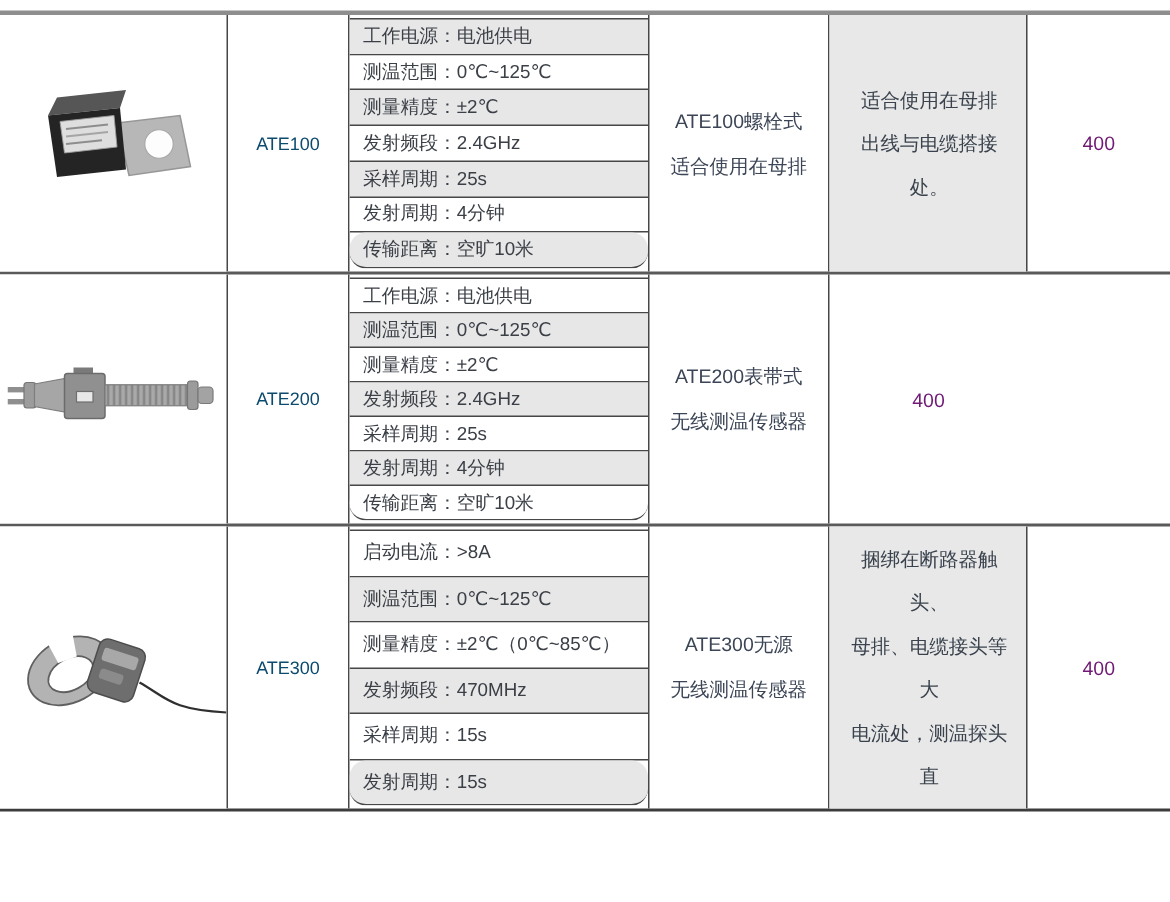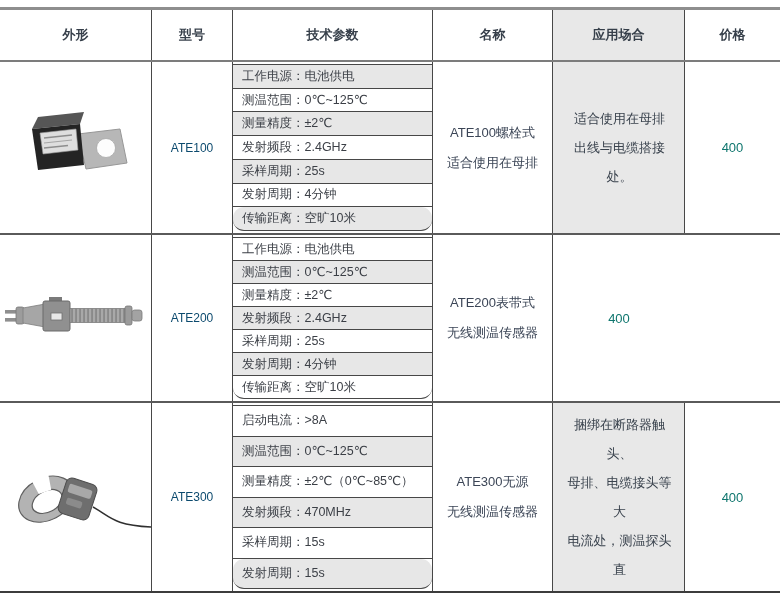--- a/index.html
+++ b/index.html
@@ -38,21 +38,21 @@
   .cell-model{font-size:12px;color:#0c4a6e;}
   .cell-name{
     font-size:13px;line-height:30px;text-align:center;
     white-space:pre-line;color:#3b4556;
   }
   .cell-app{
     font-size:13px;line-height:29px;text-align:center;
     white-space:pre-line;justify-content:flex-start;
     padding:0 10px 0 12px;color:#39424d;
   }
-  .cell-price{font-size:13px;color:#0f766e;}
+  .cell-price{font-size:13px;color:#701a75;}
   .cell-params{
     flex-direction:column;align-items:stretch;justify-content:stretch;
     padding:2px 0;
   }
   .param{
     flex:1;display:flex;align-items:center;
     padding-left:9px;font-size:12.5px;color:#3b3f46;
     border-bottom:1.4px solid #474747;
   }
   .param:first-child{border-top:1.4px solid #474747;}
@@ -60,28 +60,20 @@
   .param.g{background:#e7e7e7;}
   .param.w{background:#ffffff;}
   .cell-shape{background:#ffffff;}
   .shape-wrap{display:flex;align-items:center;justify-content:center;width:100%;height:100%;}
 </style>
 </head>
 <body>
 
 <div class="table">
 
-  <div class="tr head">
-    <div class="td th">外形</div>
-    <div class="td th">型号</div>
-    <div class="td th">技术参数</div>
-    <div class="td th">名称</div>
-    <div class="td th appbg">应用场合</div>
-    <div class="td th">价格</div>
-  </div>
 
   <div class="tr r1">
     <div class="td cell-shape">
       <div class="shape-wrap">
         <svg width="124" height="95" viewBox="0 0 124 95" aria-hidden="true">
           <polygon points="64,34 106,29 113,63 72,69" fill="#b7b7b7" stroke="#979797" stroke-width="1"></polygon>
           <circle cx="92" cy="48" r="9.5" fill="#fdfdfd" stroke="#a8a8a8" stroke-width="0.8"></circle>
           <polygon points="24,17 70,12 66,24 18,29" fill="#565656"></polygon>
           <polygon points="18,29 66,24 70,65 24,70" fill="#242424"></polygon>
           <polygon points="26,33 62,29 64,50 29,54" fill="#dedede" stroke="#9c9c9c" stroke-width="0.6"></polygon>

